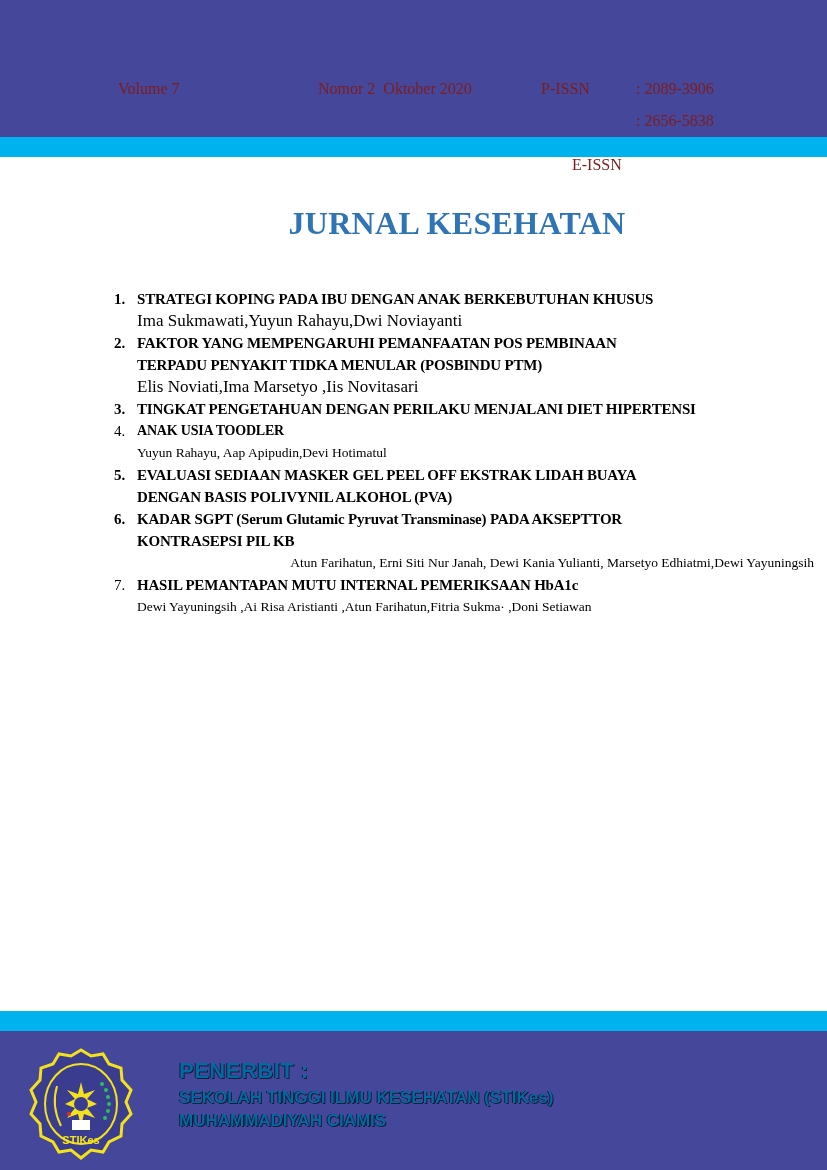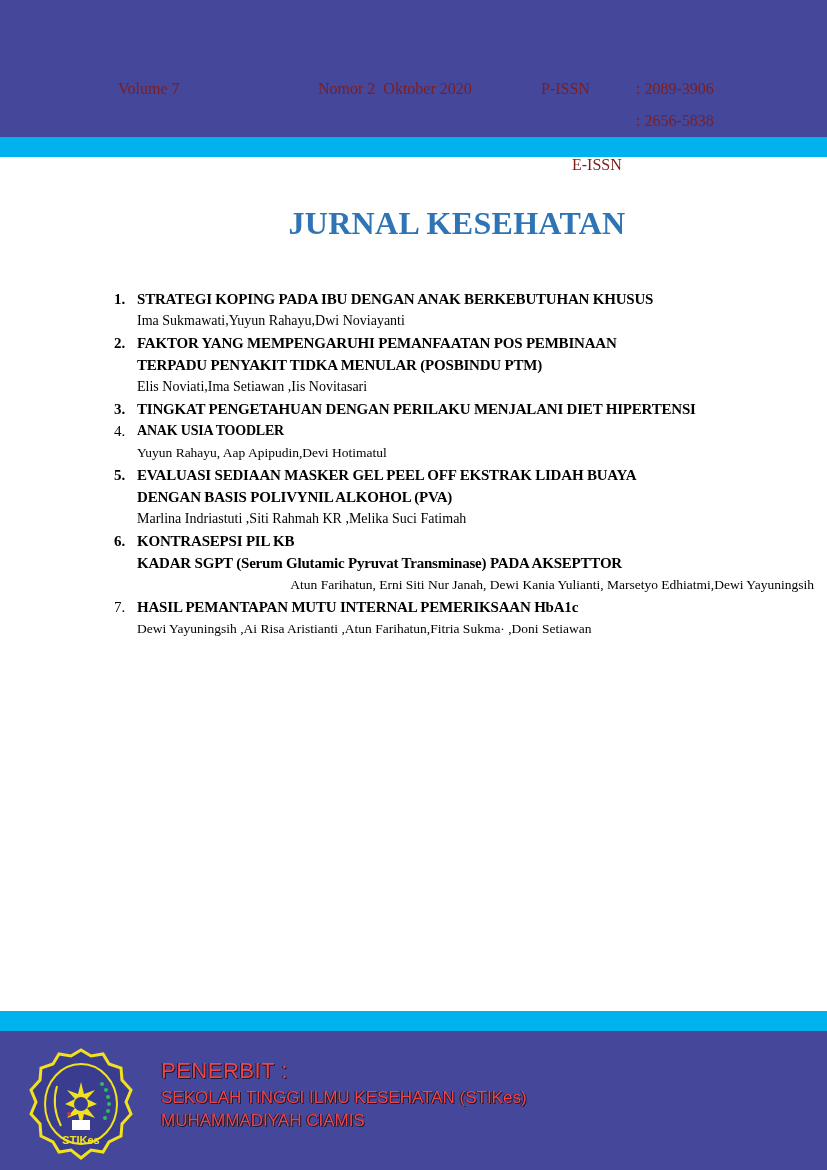--- a/index.html
+++ b/index.html
@@ -31,35 +31,35 @@
   .item { position: relative; padding-left: 23px; }
   .num {
     position: absolute; left: 0; top: 0; font-size: 15px; line-height: 22px;
   }
   .num.bold { font-weight: bold; }
   .item-title {
     font-weight: bold; font-size: 15px; line-height: 22px;
     letter-spacing: -0.2px;
   }
   .item-title.small { font-size: 14px; }
-  .authors { font-size: 14px; line-height: 22px; }
+  .authors { font-size: 17px; line-height: 22px; }
   .authors.small { font-size: 13.5px; font-family: Liberation Serif, serif; }
   .bottom-stripe {
     position: absolute; left: 0; top: 1011px; width: 827px; height: 20px;
     background: #00b3ee;
   }
   .bottom-band {
     position: absolute; left: 0; top: 1031px; width: 827px; height: 139px;
     background: #45479a;
   }
   .logo {
     position: absolute; left: 29px; top: 1048px; width: 104px; height: 112px;
   }
   .publisher {
-    position: absolute; left: 161px; color: #ef4444; font-weight: normal;
+    position: absolute; left: 179px; color: #0369a1; font-weight: bold;
     font-family: "Liberation Sans", sans-serif;
     text-shadow: 1px 1px 0 #1a1a3a, -1px 0 0 #1a1a3a;
   }
   .pub-label { top: 1058px; font-size: 22px; letter-spacing: 0.5px; }
   .pub-line1 { top: 1088px; font-size: 17px; }
   .pub-line2 { top: 1111px; font-size: 17px; }
 </style>
 </head>
 <body>
 
@@ -80,45 +80,44 @@
   <div class="item">
     <span class="num bold">1.</span>
     <div class="item-title">STRATEGI KOPING PADA IBU DENGAN ANAK BERKEBUTUHAN KHUSUS</div>
     <div class="authors">Ima Sukmawati,Yuyun Rahayu,Dwi Noviayanti</div>
   </div>
 
   <div class="item">
     <span class="num bold">2.</span>
     <div class="item-title">FAKTOR YANG MEMPENGARUHI PEMANFAATAN POS PEMBINAAN</div>
     <div class="item-title">TERPADU PENYAKIT TIDKA MENULAR (POSBINDU PTM)</div>
-    <div class="authors">Elis Noviati,Ima Setiawan ,Iis Novitasari</div>
+    <div class="authors">Elis Noviati,Ima Marsetyo ,Iis Novitasari</div>
   </div>
 
   <div class="item">
     <span class="num bold">3.</span>
     <div class="item-title">TINGKAT PENGETAHUAN DENGAN PERILAKU MENJALANI DIET HIPERTENSI</div>
   </div>
 
   <div class="item">
     <span class="num">4.</span>
     <div class="item-title small">ANAK USIA TOODLER</div>
     <div class="authors small">Yuyun Rahayu, Aap Apipudin,Devi Hotimatul</div>
   </div>
 
   <div class="item">
     <span class="num bold">5.</span>
     <div class="item-title">EVALUASI SEDIAAN MASKER GEL PEEL OFF EKSTRAK LIDAH BUAYA</div>
     <div class="item-title">DENGAN BASIS POLIVYNIL ALKOHOL (PVA)</div>
-    <div class="authors">Marlina Indriastuti ,Siti Rahmah KR ,Melika Suci Fatimah</div>
   </div>
 
   <div class="item">
     <span class="num bold">6.</span>
+    <div class="item-title">KADAR SGPT (Serum Glutamic Pyruvat Transminase) PADA AKSEPTTOR</div>
     <div class="item-title">KONTRASEPSI PIL KB</div>
-    <div class="item-title">KADAR SGPT (Serum Glutamic Pyruvat Transminase) PADA AKSEPTTOR</div>
     <div class="authors small" style="white-space:nowrap;text-align:right;">Atun Farihatun, Erni Siti Nur Janah, Dewi Kania Yulianti, Marsetyo Edhiatmi,Dewi Yayuningsih</div>
   </div>
 
   <div class="item">
     <span class="num">7.</span>
     <div class="item-title">HASIL PEMANTAPAN MUTU INTERNAL PEMERIKSAAN HbA1c</div>
     <div class="authors small">Dewi Yayuningsih ,Ai Risa Aristianti ,Atun Farihatun,Fitria Sukma· ,Doni Setiawan</div>
   </div>
 </div>
 

